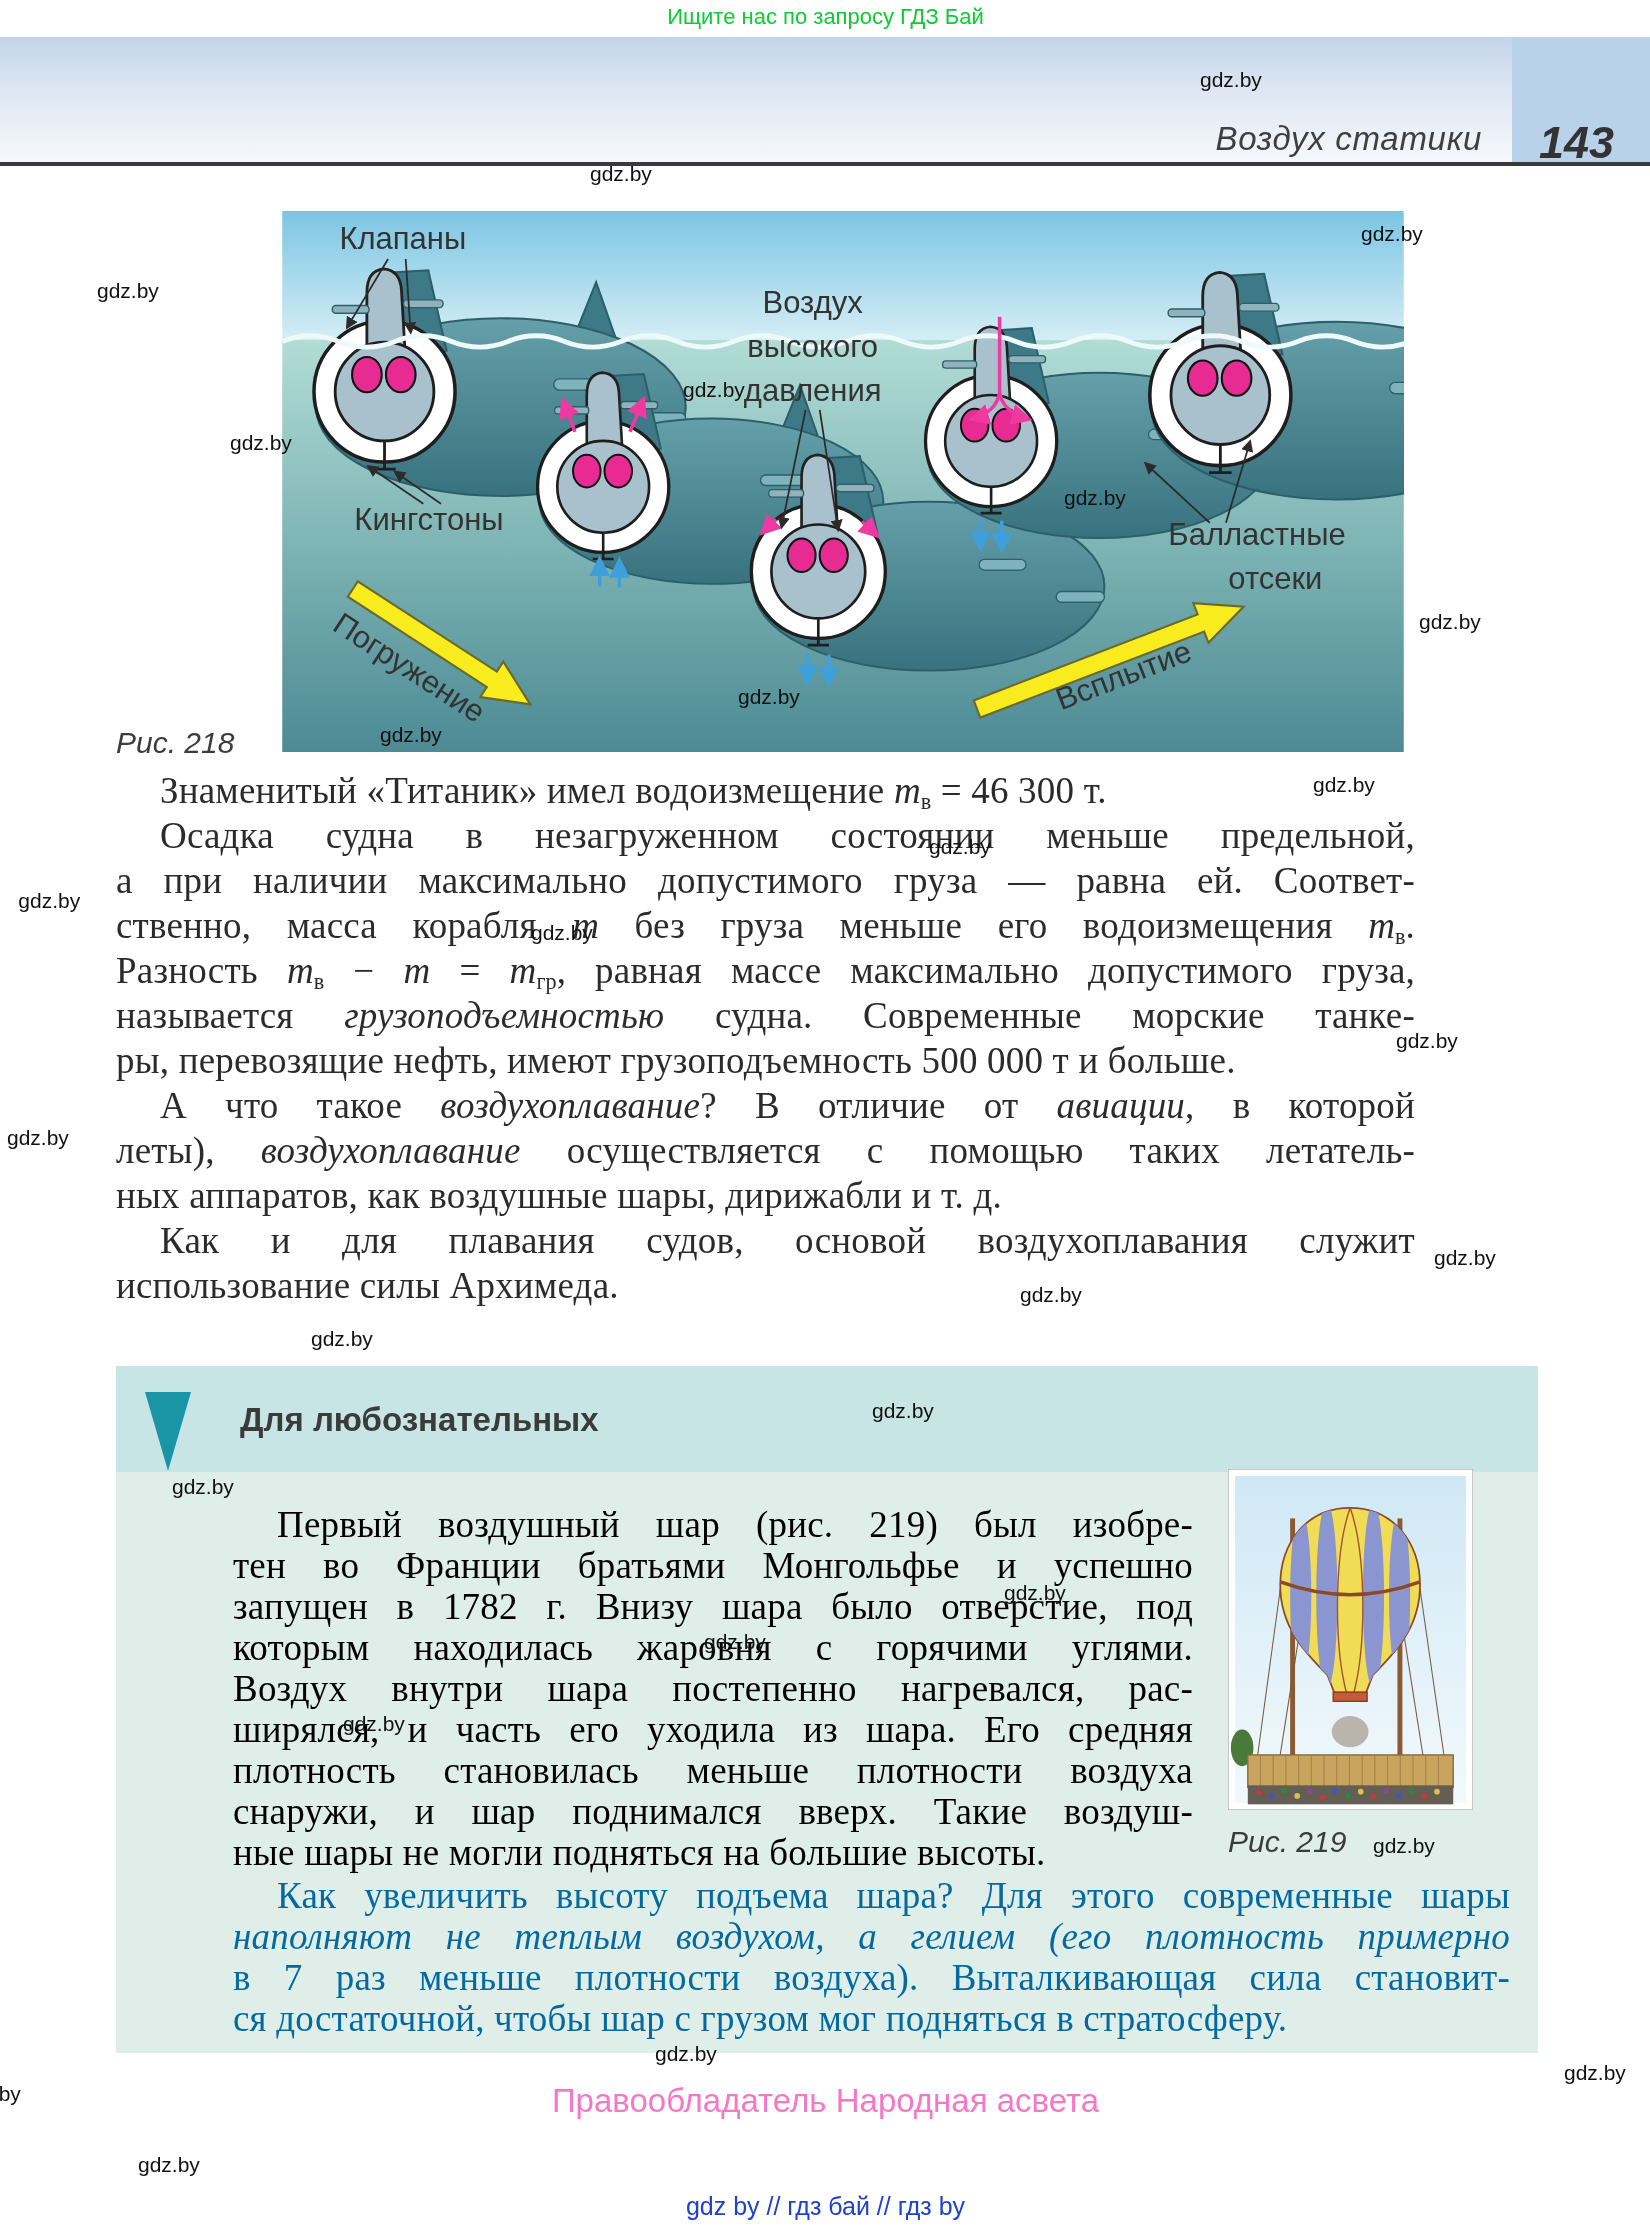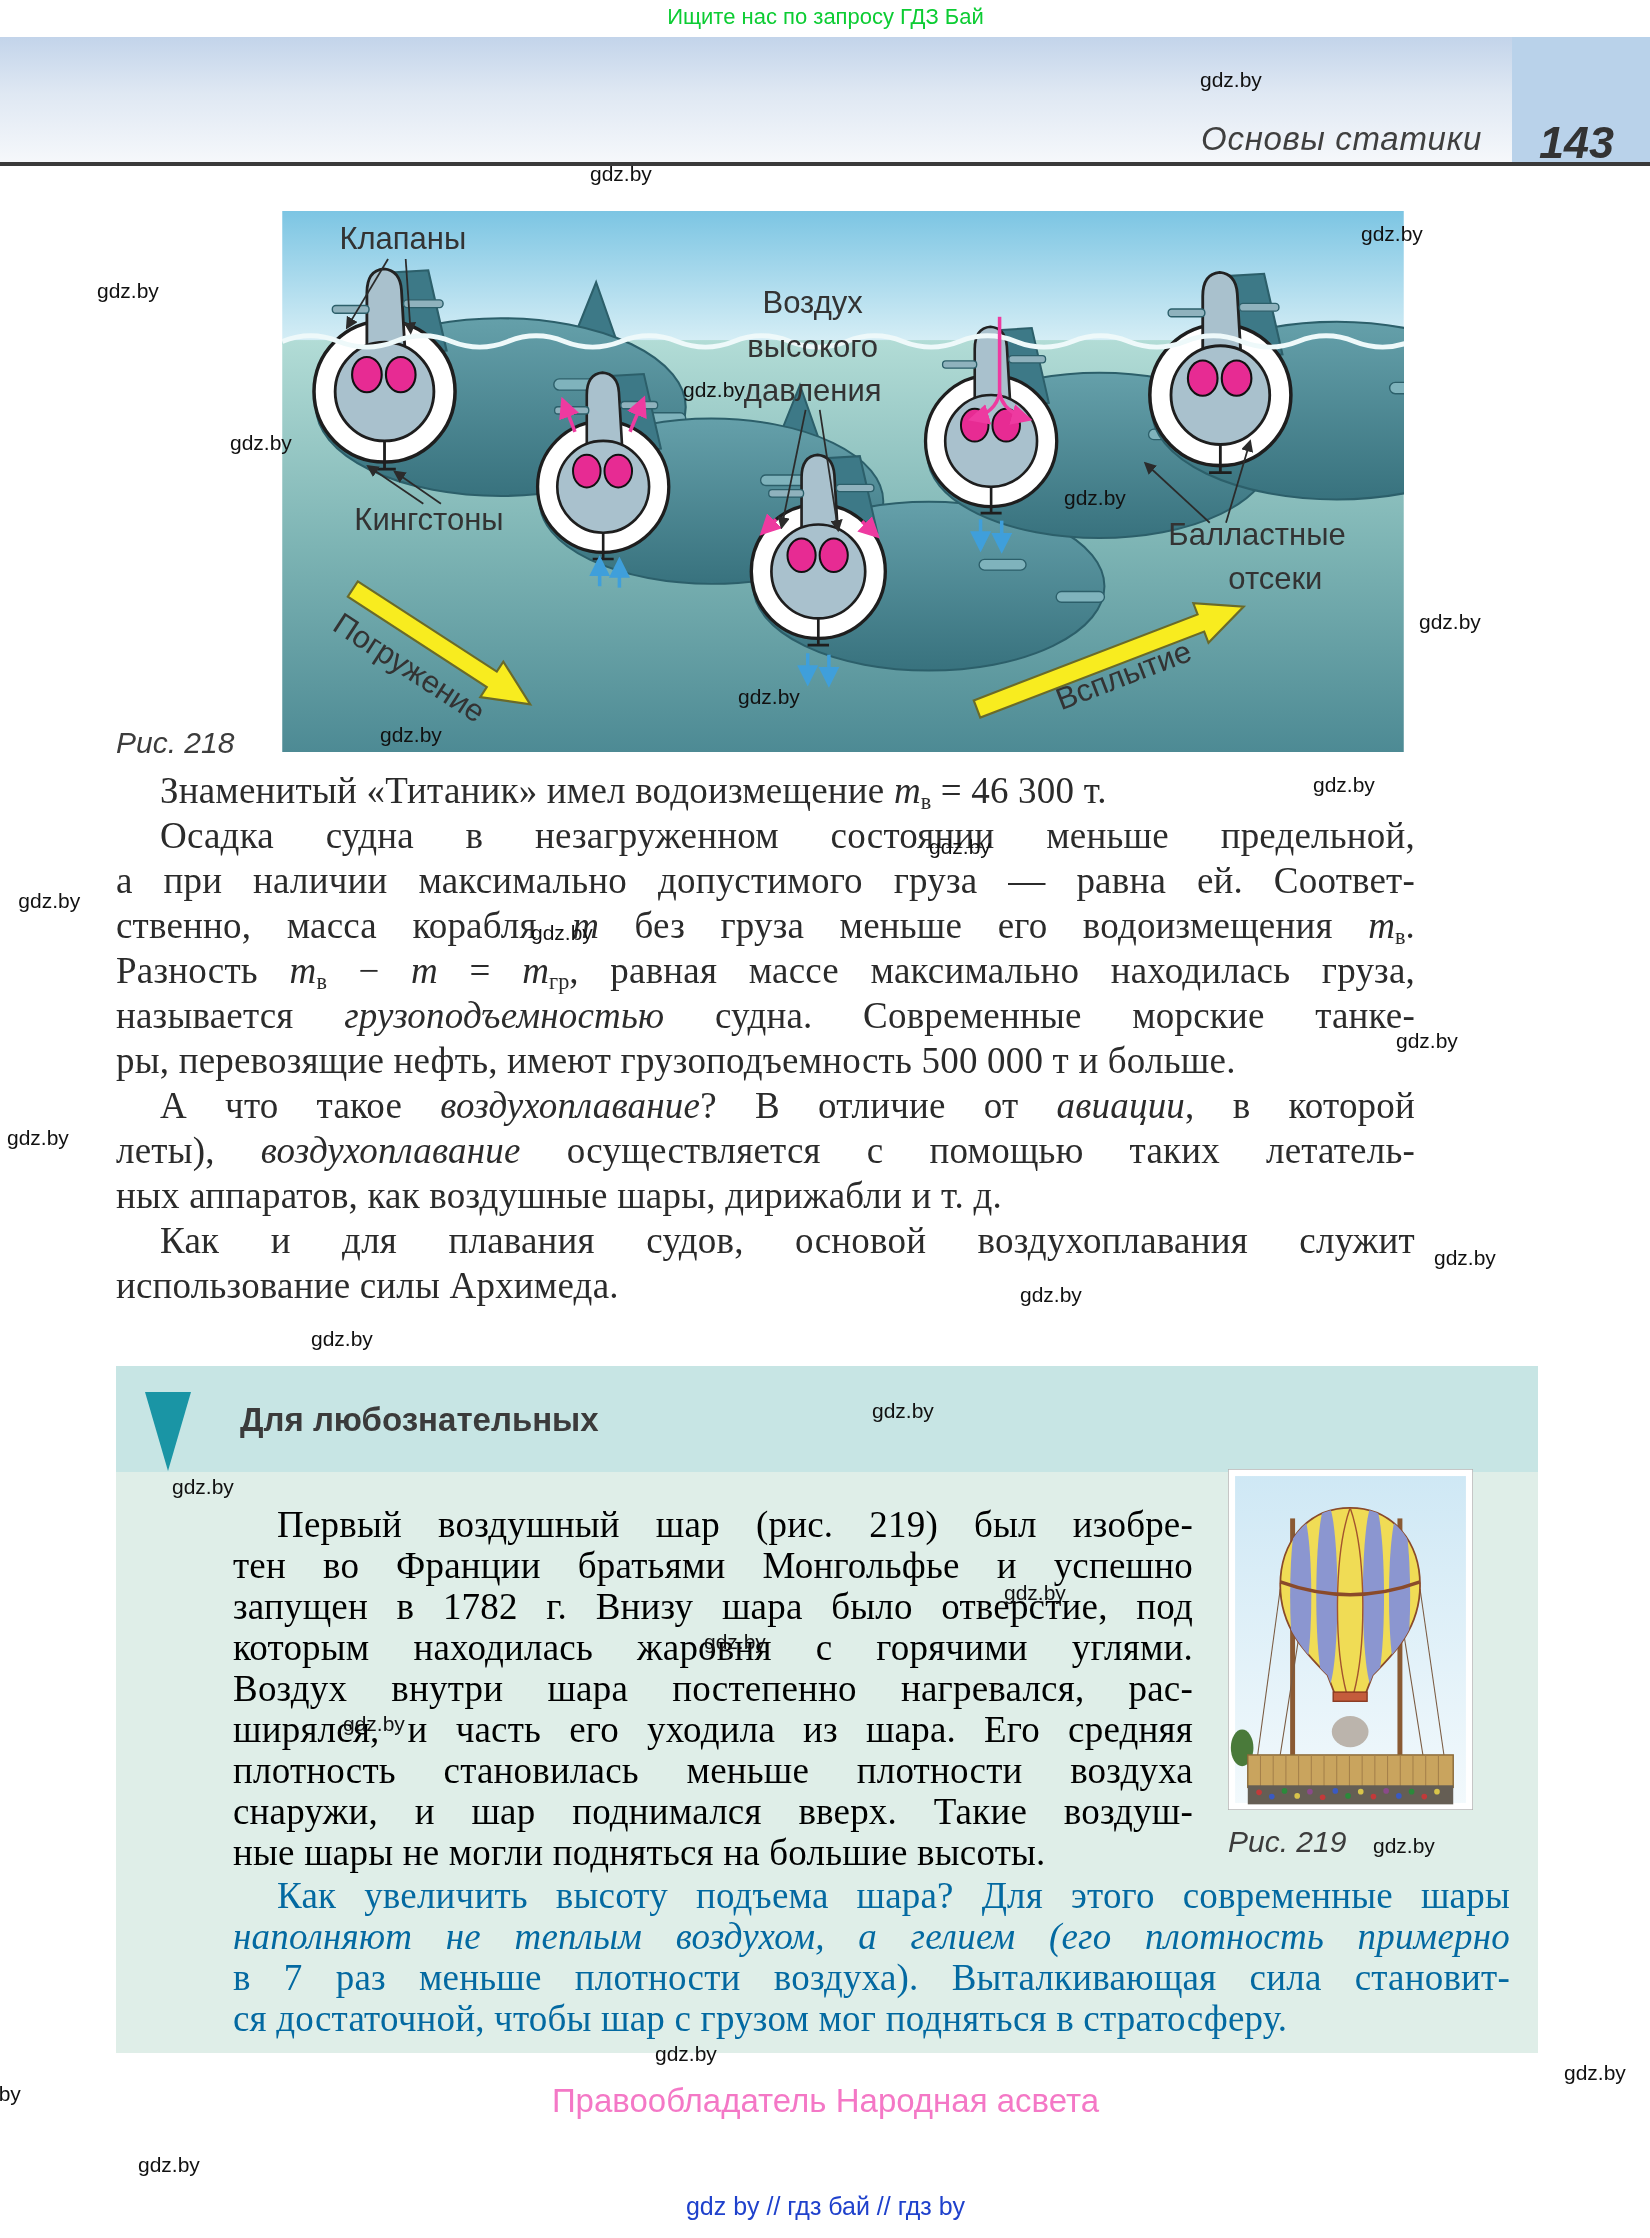--- a/index.html
+++ b/index.html
@@ -54,21 +54,21 @@
 <body>
 
 <div id="page">
 
   <div class="toplink">Ищите нас по запросу ГДЗ Бай</div>
 
   <div class="band">
     <div class="pagenum-box">
       <div class="pagenum">143</div>
     </div>
-    <div class="band-title">Основы статики</div>
+    <div class="band-title">Воздух статики</div>
   </div>
   <div class="rule"></div>
 
   <svg id="fig218" viewBox="0 0 1590 767" width="1122" height="541">
     <defs>
       <linearGradient id="skyG" x1="0" y1="0" x2="0" y2="1">
         <stop offset="0" stop-color="#7cc5e3"></stop>
           <stop offset="1" stop-color="#d8eff6"></stop>
       </linearGradient>
       <linearGradient id="waterG" x1="0" y1="0" x2="0" y2="1">
@@ -164,21 +164,21 @@
     <text class="figlbl" transform="translate(1198,672) rotate(-21)" text-anchor="middle">Всплытие</text>
   </svg>
 
   <div class="fig-cap">Рис. 218</div>
 
   <div id="bodytext">
       <div class="tline" style="height: 45px; line-height: 45px; text-indent: 44px;"><span>Знаменитый «Титаник» имел водоизмещение </span><span class="it">m</span><span class="sb">в</span><span> = 46 300 т.</span></div>
       <div class="tline just" style="height: 45px; line-height: 45px; text-indent: 44px;"><span>Осадка судна в незагруженном состоянии меньше предельной,</span></div>
       <div class="tline just" style="height: 45px; line-height: 45px;"><span>а при наличии максимально допустимого груза — равна ей. Соответ-</span></div>
       <div class="tline just" style="height: 45px; line-height: 45px;"><span>ственно, масса корабля </span><span class="it">m</span><span> без груза меньше его водоизмещения </span><span class="it">m</span><span class="sb">в</span><span>.</span></div>
-      <div class="tline just" style="height: 45px; line-height: 45px;"><span>Разность </span><span class="it">m</span><span class="sb">в</span><span> − </span><span class="it">m</span><span> = </span><span class="it">m</span><span class="sb">гр</span><span>, равная массе максимально находилась груза,</span></div>
+      <div class="tline just" style="height: 45px; line-height: 45px;"><span>Разность </span><span class="it">m</span><span class="sb">в</span><span> − </span><span class="it">m</span><span> = </span><span class="it">m</span><span class="sb">гр</span><span>, равная массе максимально допустимого груза,</span></div>
       <div class="tline just" style="height: 45px; line-height: 45px;"><span>называется </span><span class="it">грузоподъемностью</span><span> судна. Современные морские танке-</span></div>
       <div class="tline" style="height: 45px; line-height: 45px;"><span>ры, перевозящие нефть, имеют грузоподъемность 500 000 т и больше.</span></div>
       <div class="tline just" style="height: 45px; line-height: 45px; text-indent: 44px;"><span>А что такое </span><span class="it">воздухоплавание</span><span>? В отличие от </span><span class="it">авиации</span><span>, в которой</span></div>
       <div class="tline just" style="height: 45px; line-height: 45px;"><span>леты), </span><span class="it">воздухоплавание</span><span> осуществляется с помощью таких летатель-</span></div>
       <div class="tline" style="height: 45px; line-height: 45px;"><span>ных аппаратов, как воздушные шары, дирижабли и т. д.</span></div>
       <div class="tline just" style="height: 45px; line-height: 45px; text-indent: 44px;"><span>Как и для плавания судов, основой воздухоплавания служит</span></div>
       <div class="tline" style="height: 45px; line-height: 45px;"><span>использование силы Архимеда.</span></div>
     </div>
 
   <div class="cbox-head"></div>

